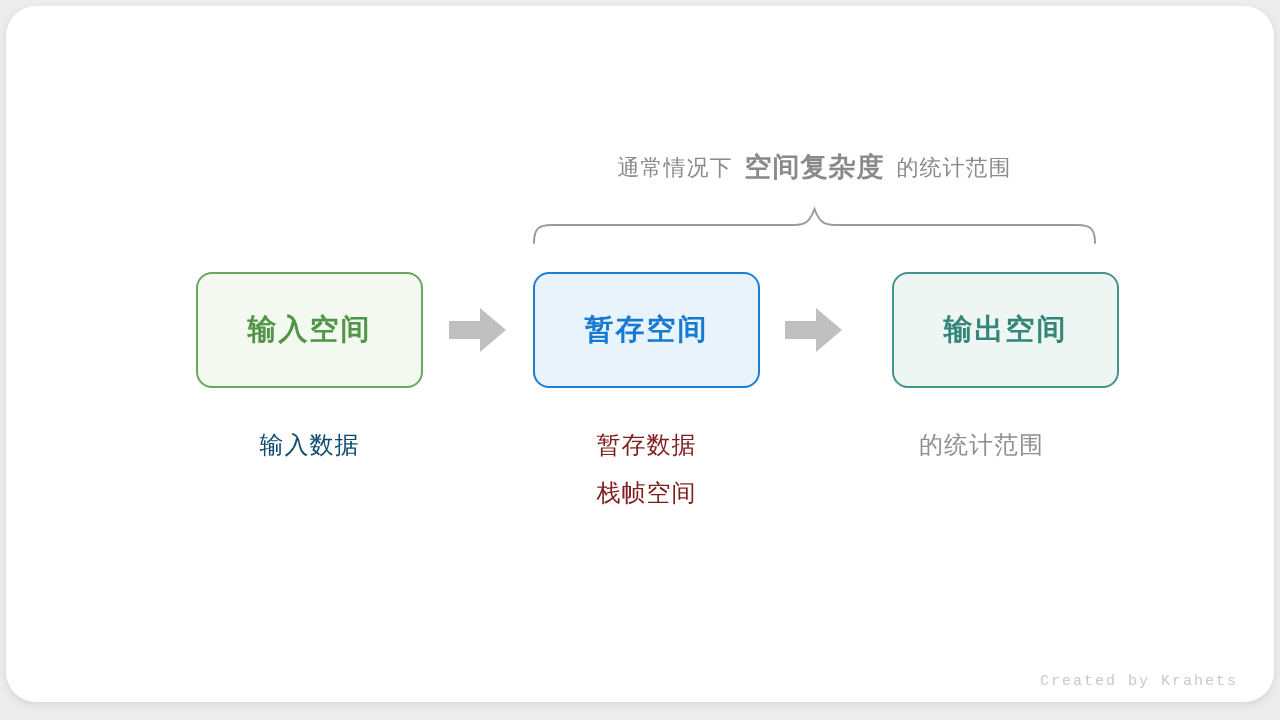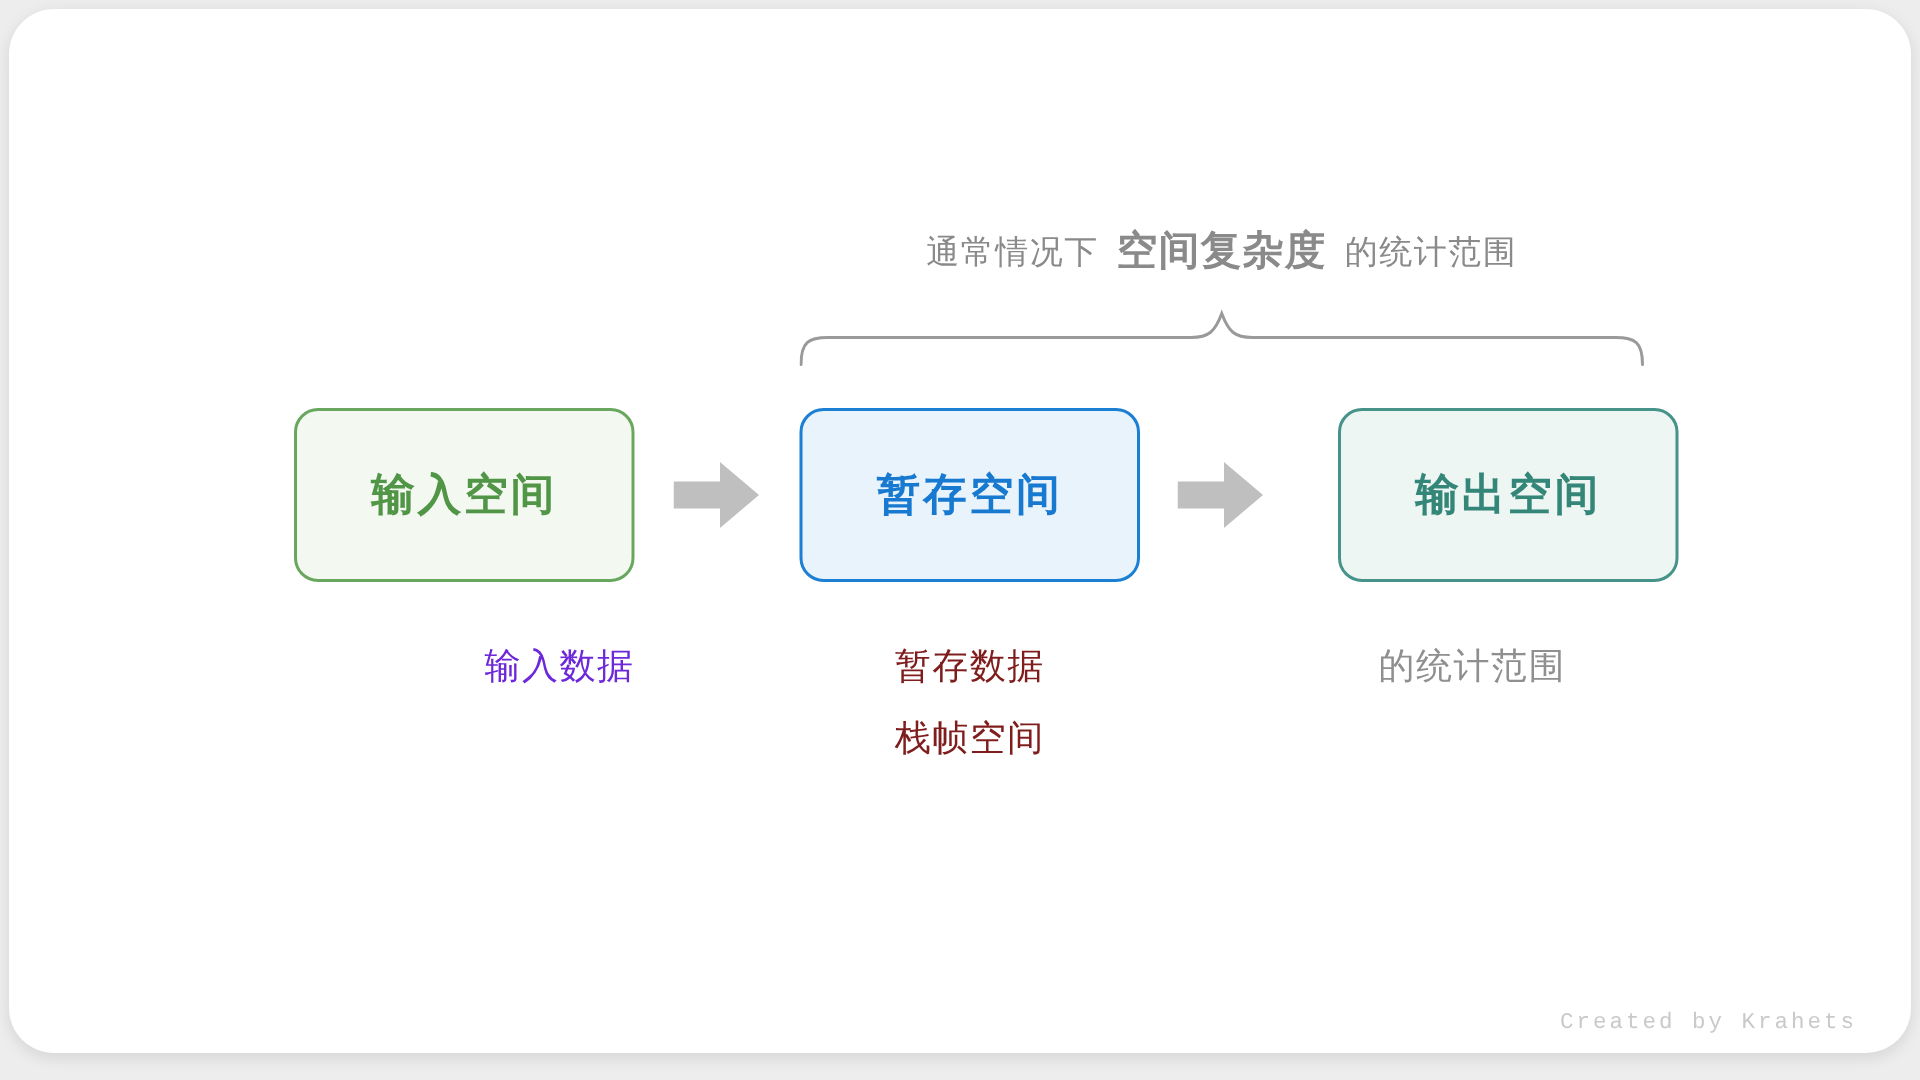--- a/index.html
+++ b/index.html
@@ -109,21 +109,21 @@
   </div>
 
   <svg class="arrow-svg arrow-2" viewBox="0 0 58 46">
     <polygon class="arrow-shape" points="0,14 31,14 31,1 57,23 31,45 31,32 0,32" fill="#bfbfbf"></polygon>
   </svg>
 
   <div class="flow-box box-output" style="border-color: rgb(69, 147, 137); background: rgb(238, 246, 243); color: rgb(52, 135, 120);">
     <span>输出空间</span>
   </div>
 
-  <div class="caption cap-input" style="color: #6d28d9; text-align: right;">
+  <div class="caption cap-input" style="color: #0c4a6e;">
     <div>输入数据</div>
   </div>
 
   <div class="caption cap-buffer" style="color: #7f1d1d;">
     <div>暂存数据</div>
     <div>栈帧空间</div>
   </div>
 
   <div class="caption cap-output" style="color: rgb(143, 143, 143);">
     <div>的统计范围</div>

